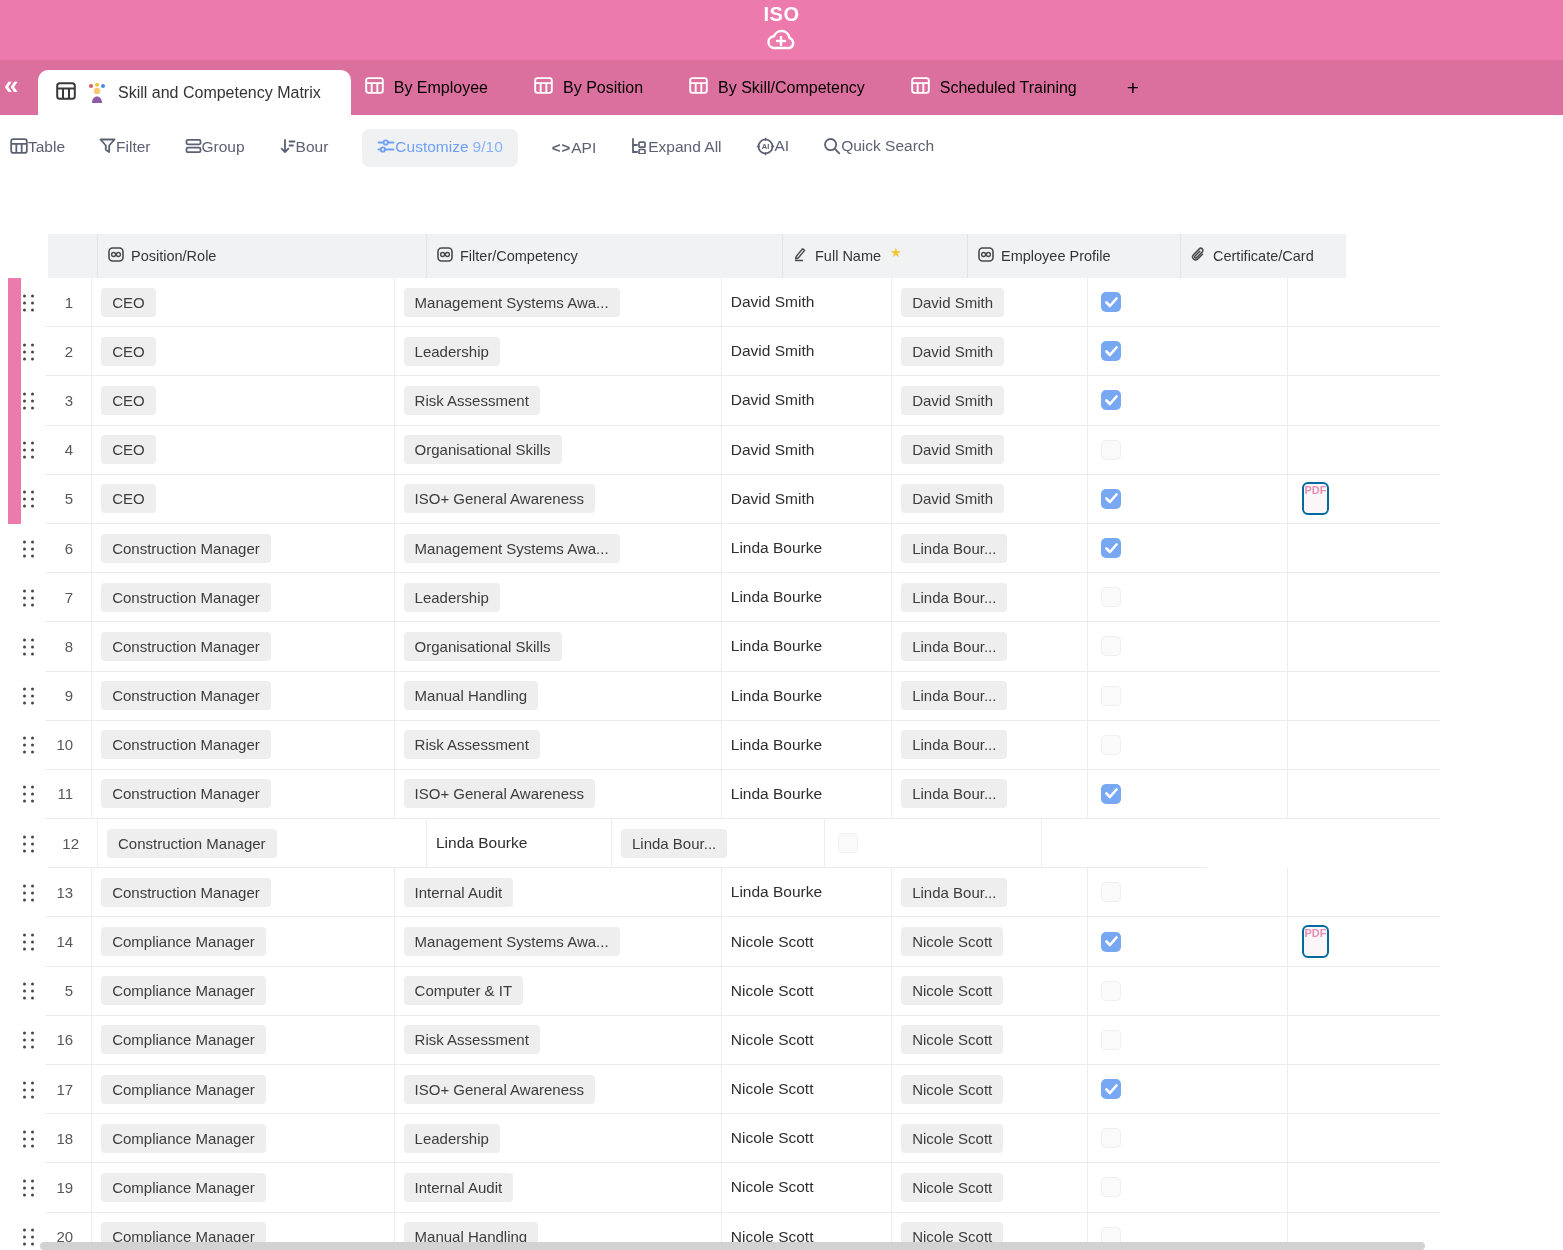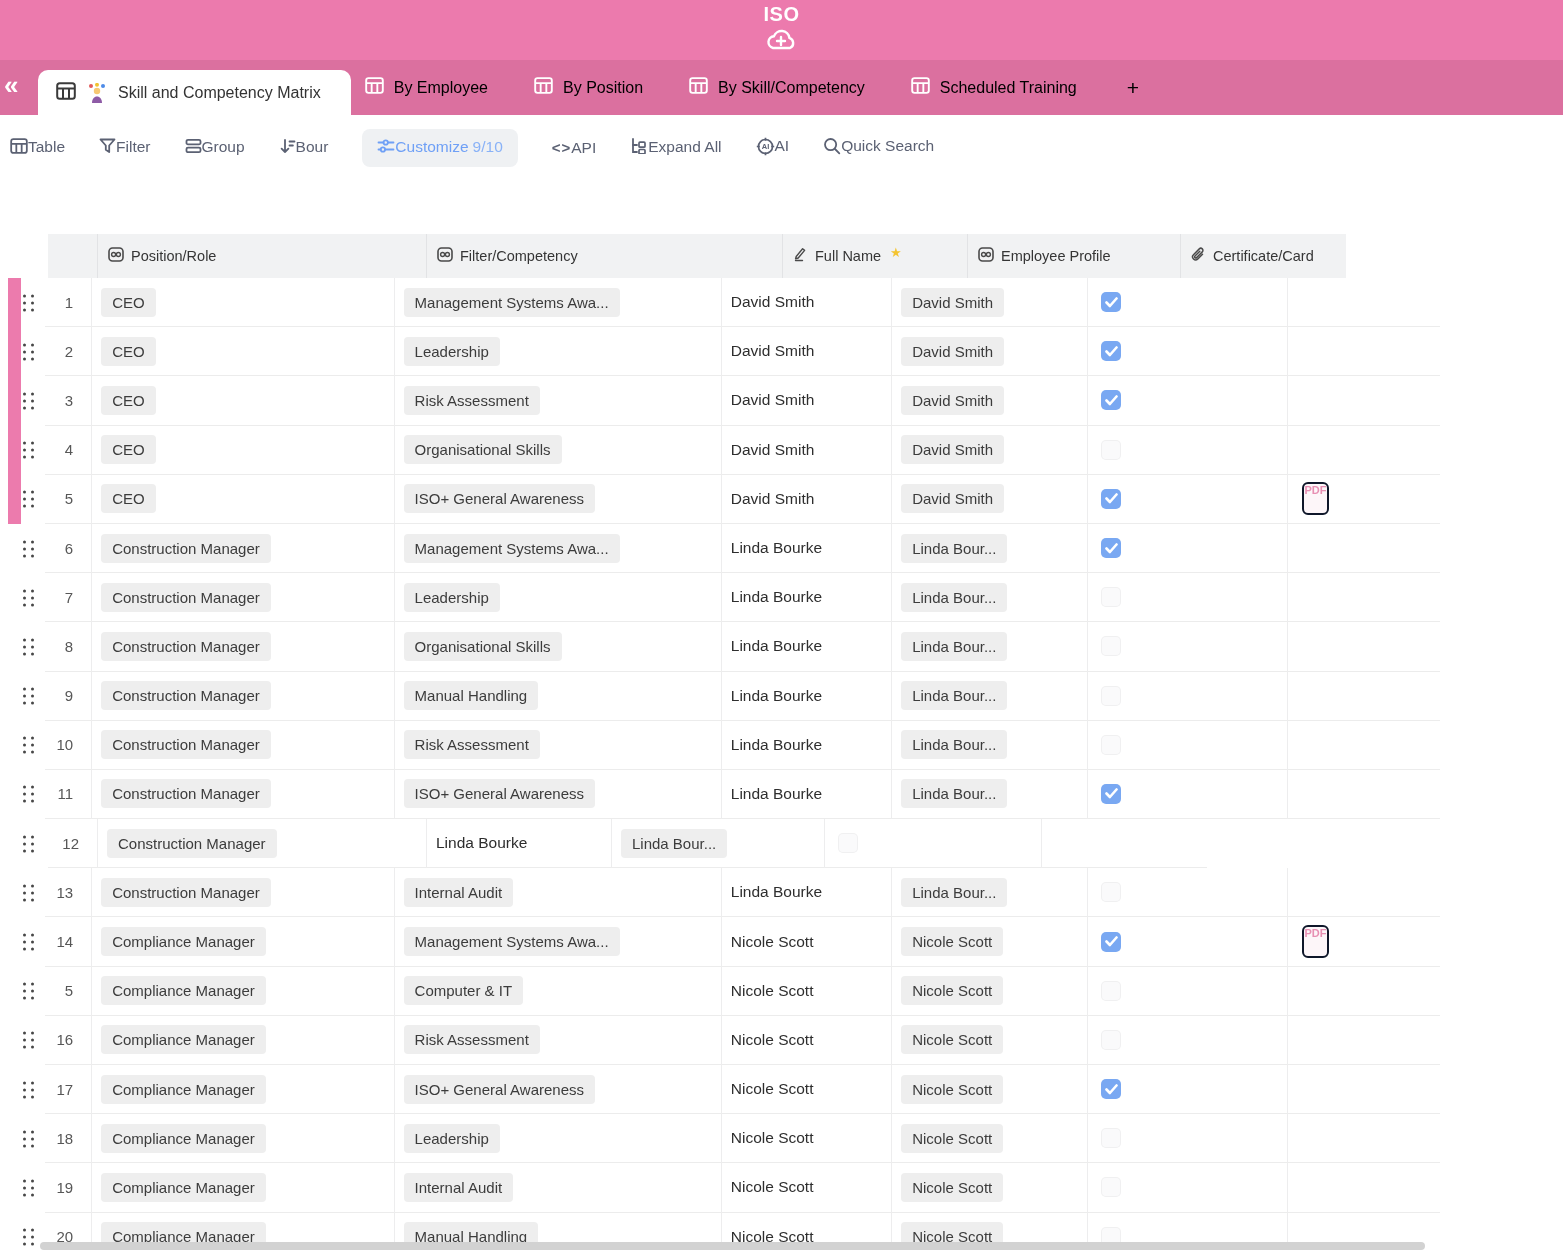--- a/index.html
+++ b/index.html
@@ -67,21 +67,21 @@
   .row-marker { position:absolute; left:8px; top:0; bottom:0; width:13px; background:#EC7BAD; }
   .drag-dots { position:absolute; left:23px; top:50%; transform:translateY(-50%);
     display:grid; grid-template-columns:repeat(2,3px); grid-auto-rows:3px; gap:4px 5px; cursor:grab; }
   .drag-dots i { width:3px; height:3px; border-radius:50%; background:#474747; }
 
   .checkbox { width:20px; height:20px; border-radius:5px; margin-left:4px; flex:none;
     display:flex; align-items:center; justify-content:center; cursor:pointer; }
   .checkbox.checked { background:#79A8F2; }
   .checkbox.unchecked { background:#FAFAFB; box-shadow:inset 0 0 0 1px #F0F0F1; }
 
-  .pdf-badge { width:27px; height:33px; border:2px solid #0f172a; border-radius:6px;
+  .pdf-badge { width:27px; height:33px; border:2px solid #0369a1; border-radius:6px;
     background:#FDF6F9; color:#E78FB3; font-size:11px; font-weight:700;
     display:flex; justify-content:center; overflow:hidden; margin-left:5px; cursor:pointer; }
 
   .hscroll { position:absolute; left:40px; top:1242px; width:1385px; height:8px;
     background:#D2D2D2; border-radius:4px; cursor:pointer; }
 </style>
 </head>
 <body>
 
 <div class="banner">

